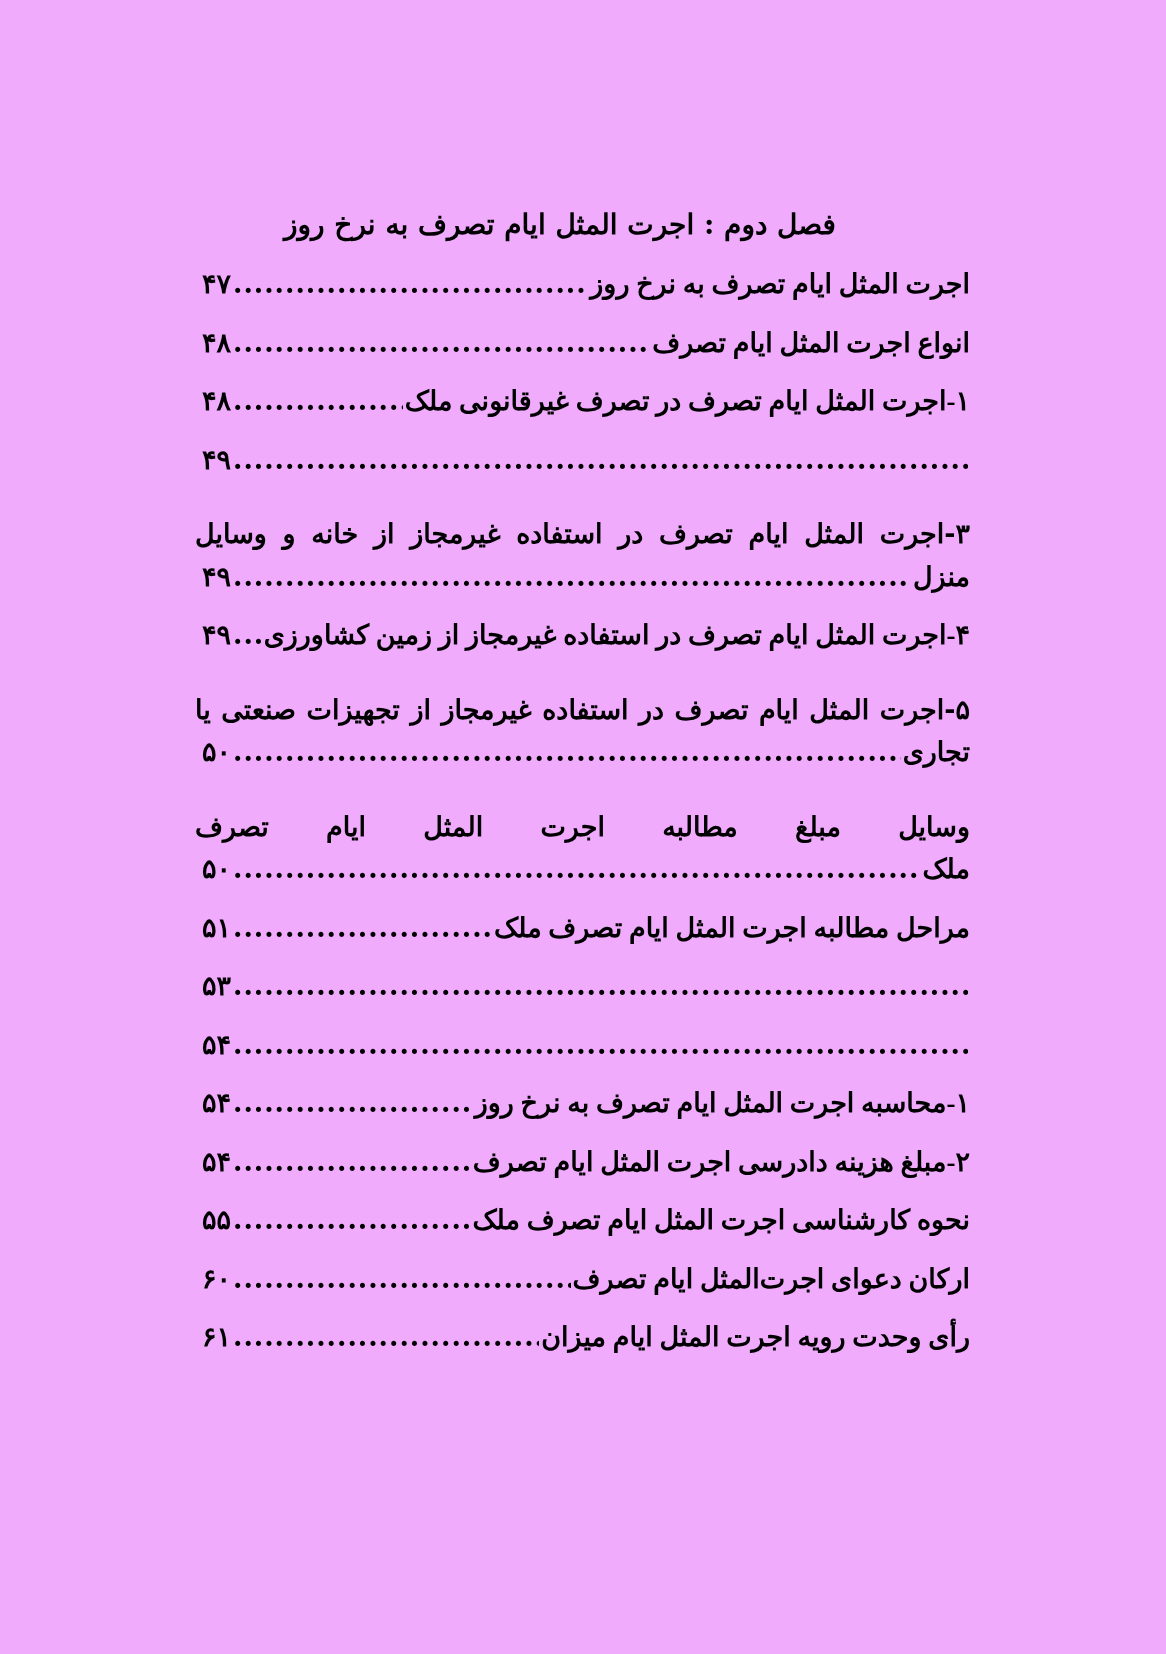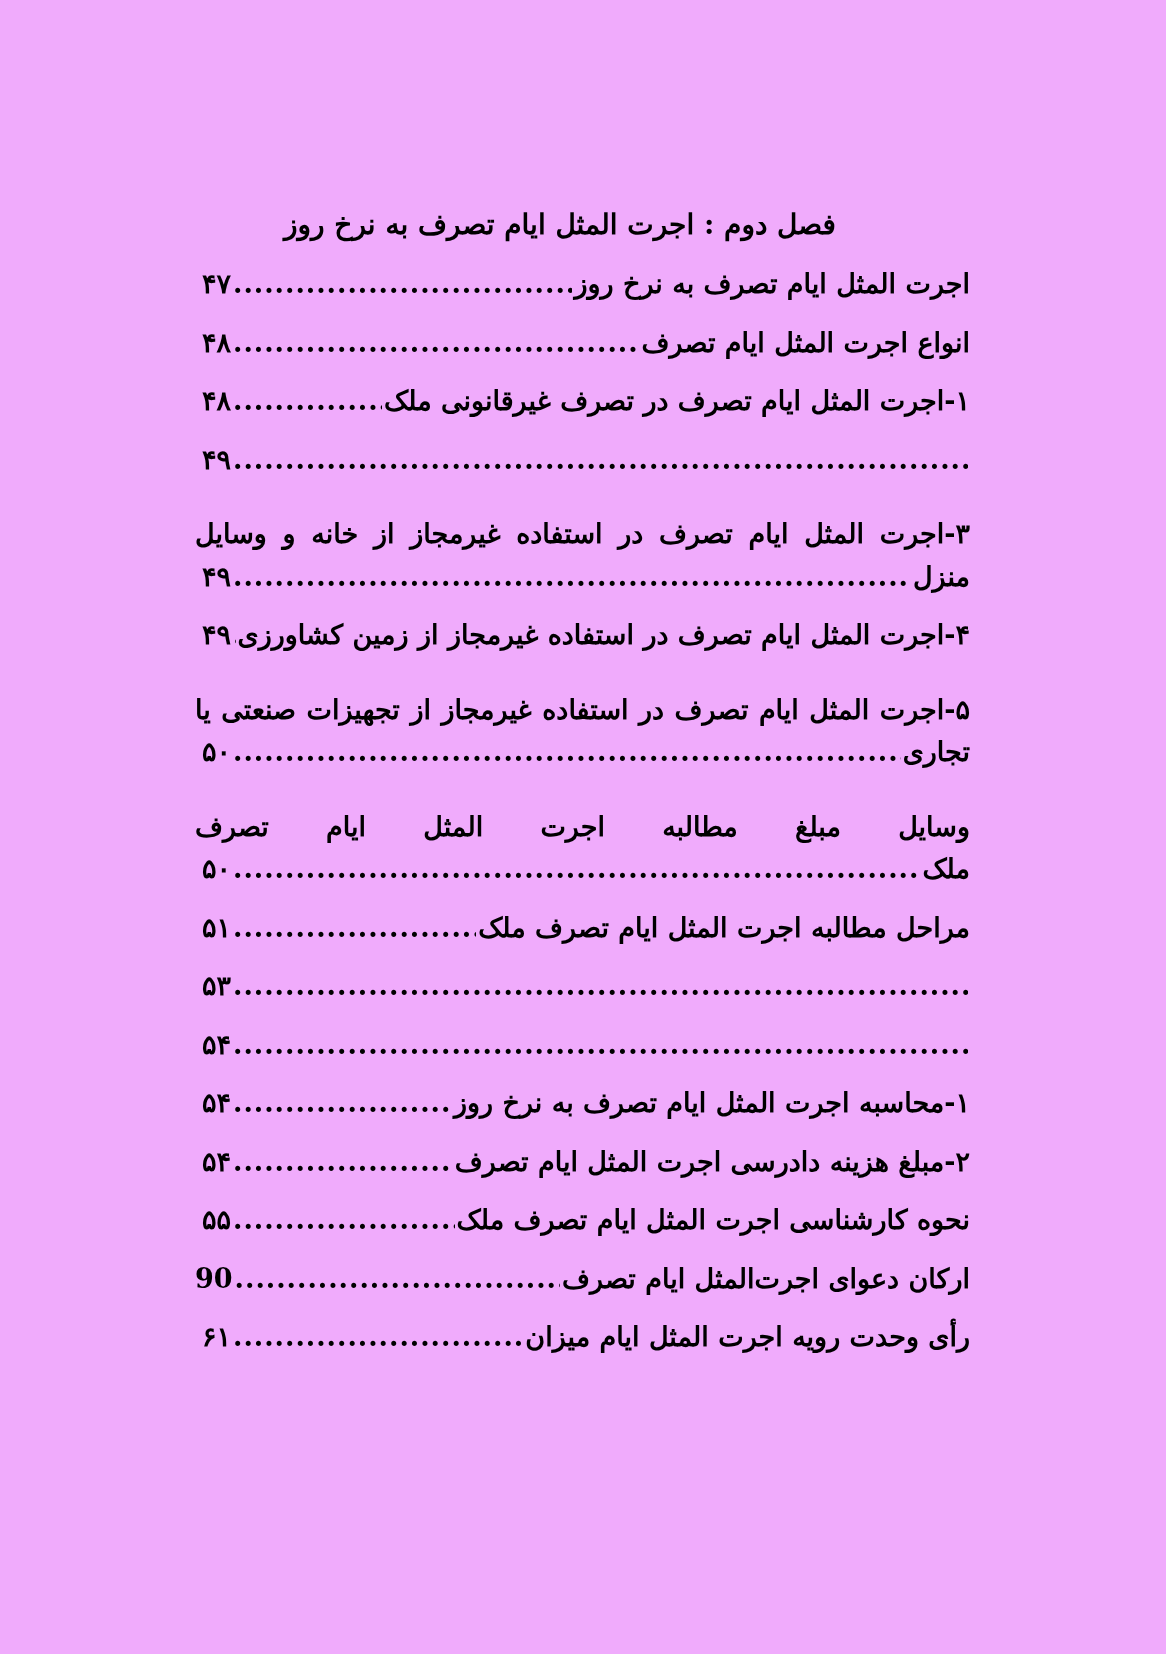--- a/index.html
+++ b/index.html
@@ -4,21 +4,21 @@
 <style>
   html, body { margin: 0; padding: 0; background: #ffffff; }
   body { width: 1166px; height: 1654px; position: relative; overflow: hidden;
          font-family: "DejaVu Serif", "Liberation Serif", serif; color: #000; }
   .page { position: absolute; left: 0; top: 0; width: 1166px; height: 1654px; background: #f0abfc; }
   .title { position: absolute; top: 205px; left: 200px; width: 720px; text-align: center;
            direction: rtl; font-size: 28px; font-weight: bold; line-height: 40px; }
   .toc { position: absolute; top: 255px; left: 195px; width: 775px; direction: rtl; }
   .line { height: 58.5px; display: flex; align-items: center; direction: rtl;
           font-size: 27px; font-weight: bold; line-height: 40px; white-space: nowrap; }
-  .line .text { flex: 0 0 auto; }
+  .line .text { flex: 0 0 auto; font-family: Liberation Serif, serif; }
   .line .leader { flex: 1 1 auto; overflow: hidden; white-space: nowrap; letter-spacing: 1px;
                   font-weight: bold; direction: ltr; text-align: right; margin: 0 2px; }
   .line .page-num { flex: 0 0 auto; min-width: 36px; text-align: right; }
   .line.justified { justify-content: space-between; }
   .line.justified .word { flex: 0 0 auto; margin-top: 32px; }
 </style>
 </head>
 <body>
 
 <div class="page">
@@ -122,21 +122,21 @@
         <span class="page-num">۵۴</span>
       </div>
       <div class="line">
         <span class="text">نحوه کارشناسی اجرت المثل ایام تصرف ملک</span>
         <span class="leader">........................................................................................................................................................................................................</span>
         <span class="page-num">۵۵</span>
       </div>
       <div class="line">
         <span class="text">ارکان دعوای اجرت‌المثل ایام تصرف</span>
         <span class="leader">........................................................................................................................................................................................................</span>
-        <span class="page-num">90</span>
+        <span class="page-num">۶۰</span>
       </div>
       <div class="line">
         <span class="text">رأی وحدت رویه اجرت المثل ایام میزان</span>
         <span class="leader">........................................................................................................................................................................................................</span>
         <span class="page-num">۶۱</span>
       </div>
     </div>
 </div>
 
 </body></html>

